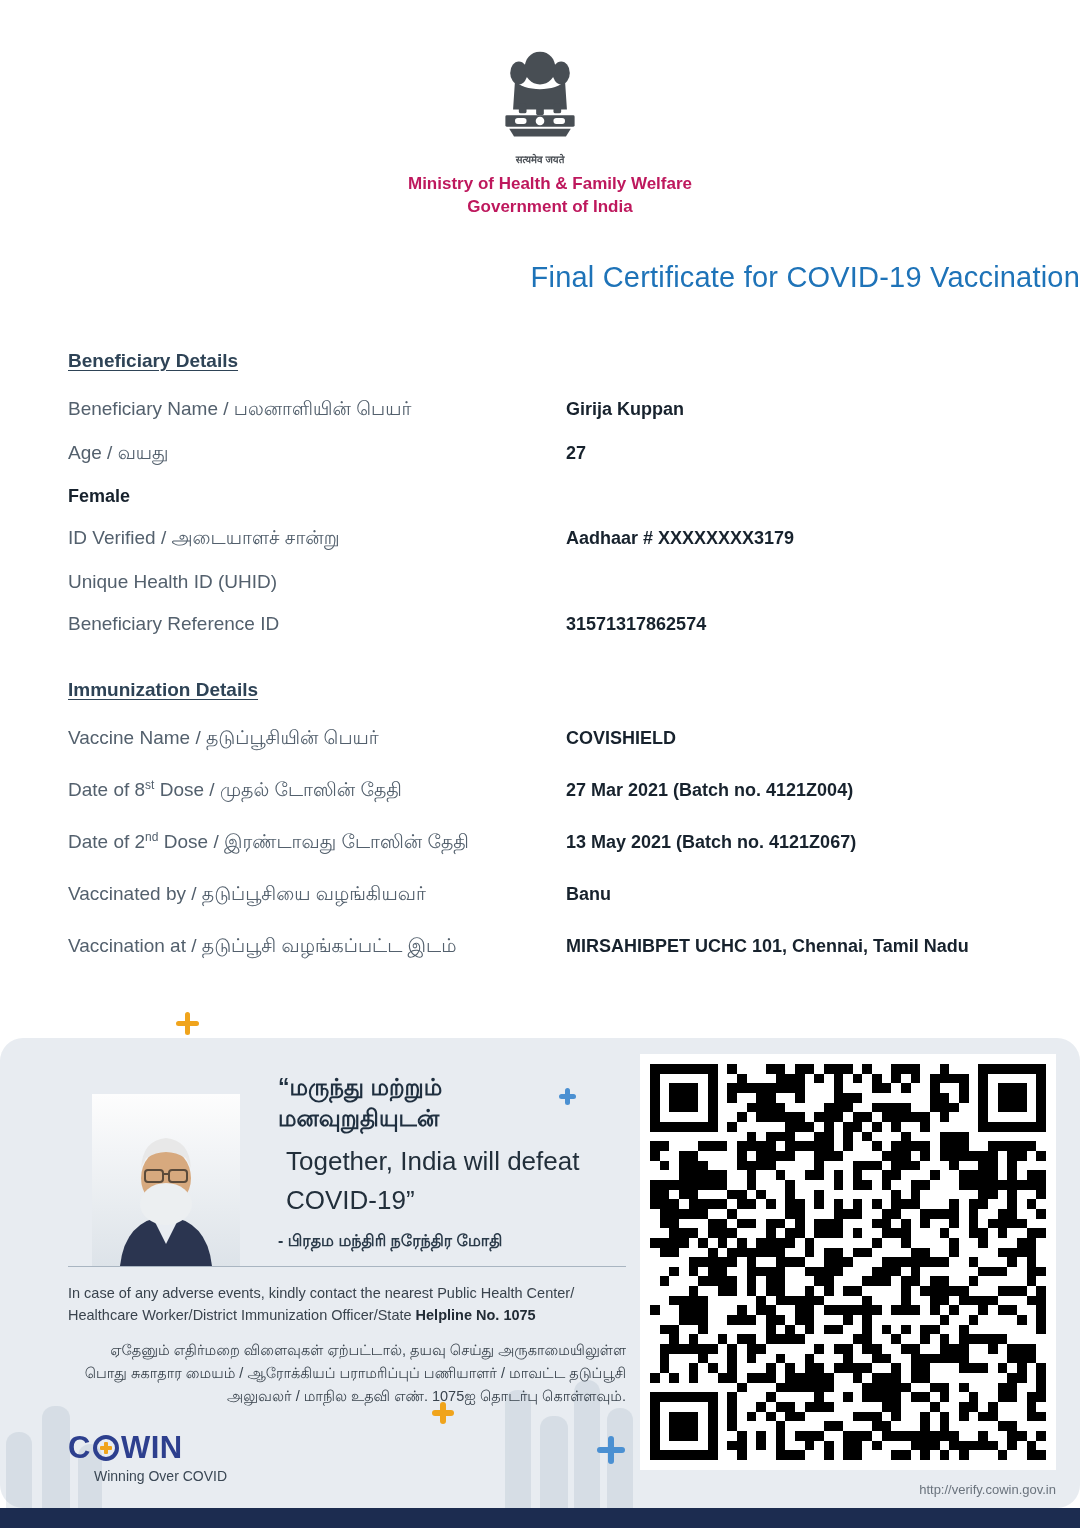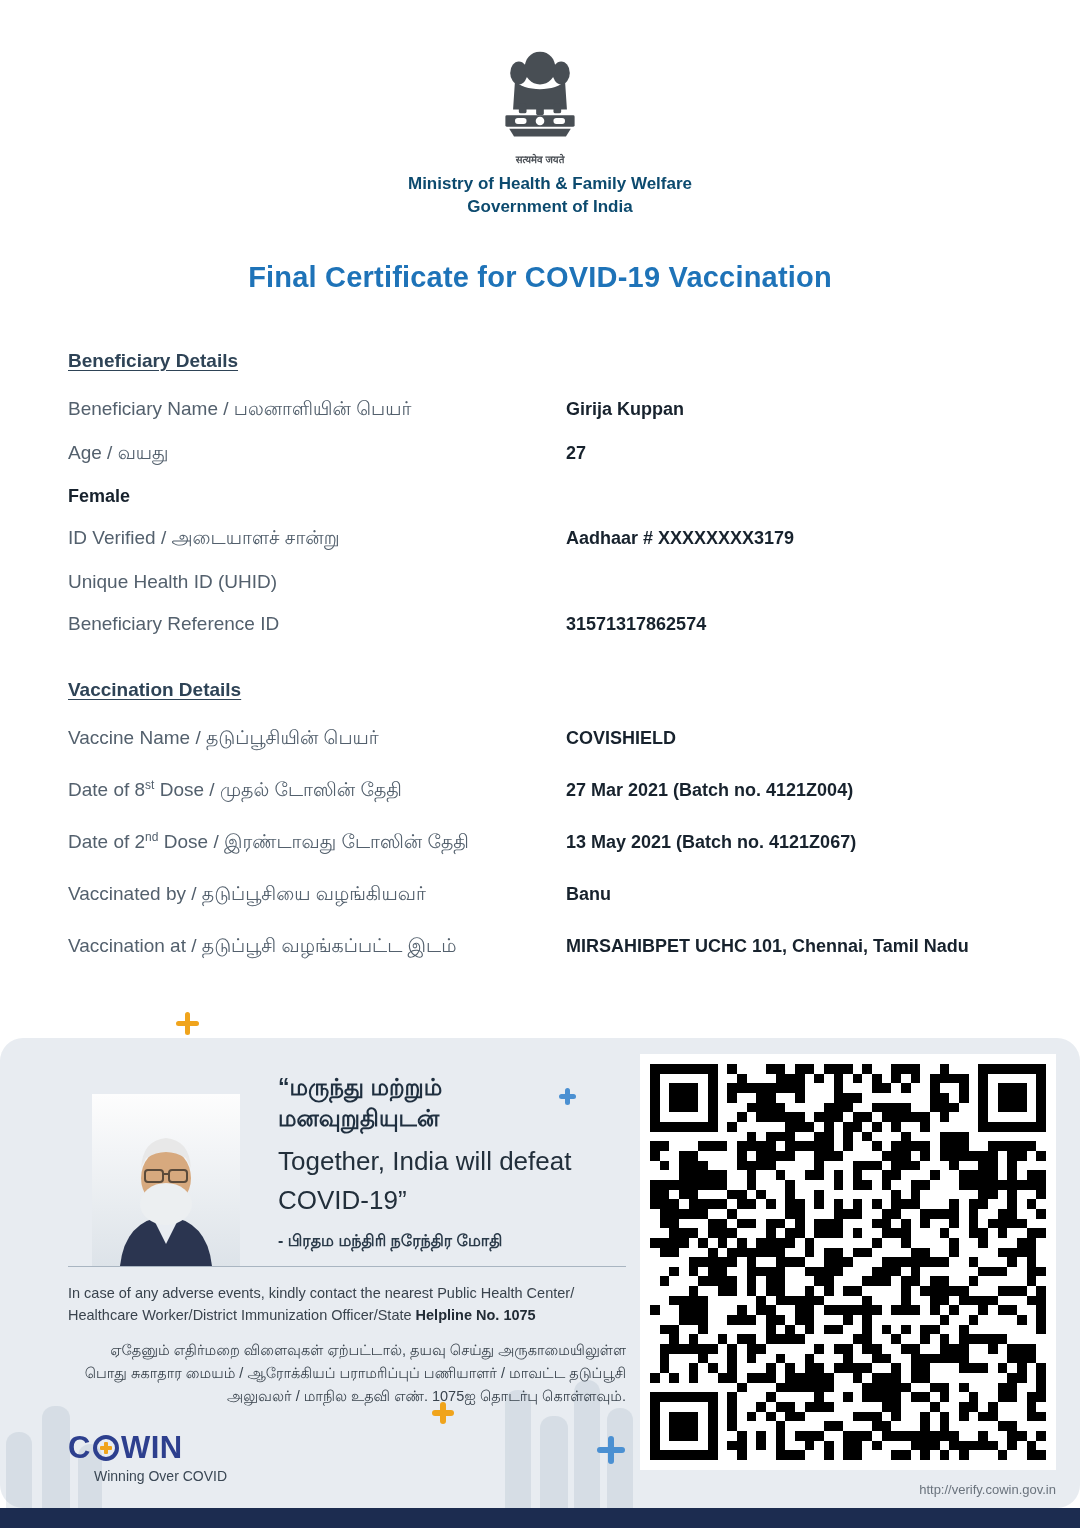--- a/index.html
+++ b/index.html
@@ -6,25 +6,25 @@
   html,body { background:#ffffff; }
   .page {
     width:1080px; height:1528px; margin:0 auto; position:relative;
     background:#fff; overflow:hidden;
     font-family:"Liberation Sans","DejaVu Sans",sans-serif;
     color:#17222d;
   }
   
   .cert-header { text-align:center; padding-top:46px; }
   .motto { font-size:10px; font-weight:600; color:#4a4f55; margin-top:2px; }
-  .ministry, .government { font-size:17px; font-weight:700; color:#0c4a6e;padding-left:20px; }
+  .ministry, .government { font-size:17px; font-weight:700; color:#be185d;padding-left:20px; }
   .ministry { margin-top:8px; }
   .government { margin-top:3px; }
   .cert-title {
-    margin-top:44px; text-align:center; font-size:29px; font-weight:700;
+    margin-top:44px; text-align:right; font-size:29px; font-weight:400;
     color:var(--title-blue,#1e73b8); letter-spacing:.2px;
   }
   
   .content { padding:0 60px 0 68px; }
   .section-b { margin-top:56px; }
   .section-v { margin-top:44px; }
   .section-title {
     display:inline-block; font-size:19px; font-weight:700;
     color:var(--section-heading,#2e4356);
     text-decoration:underline; text-underline-offset:3px;
@@ -50,21 +50,21 @@
   }
   
   .left-col { position:absolute; left:68px; top:34px; width:558px; }
   .quote-row { display:flex; align-items:flex-end; border-bottom:1px solid #a9b5c1; }
   .photo-wrap {
     width:148px; height:172px; flex:none; margin-left:24px;
     background:linear-gradient(180deg,#fdfdfd 0%,#dde3e9 100%);
   }
   .quote-text { margin-left:38px; padding-bottom:14px; }
   .q-tamil { font-size:23px; font-weight:700; color:#1f2f3f; line-height:1.35; }
-  .q-en { font-size:26px; color:#222f3b; line-height:1.5; margin-top:8px; }
+  .q-en { font-size:26px; color:#222f3b; line-height:1.5; margin-top:8px;margin-left:8px; }
   .q-attr { margin-top:12px; font-size:16px; font-weight:700; color:#2a3a49; }
   .adverse { margin-top:16px; font-size:14.5px; color:#39434d; line-height:1.5; width:548px; }
   .adverse b { color:#222c36; }
   .tamil-para { margin-top:12px; font-size:14.5px; color:#39434d; line-height:1.6;text-align:right; }
   
   .cowin-block { margin-top:22px; }
   .cowin-word { display:flex; align-items:center; font-size:31px; font-weight:800;
     color:var(--cowin-navy,#2d3f8e); letter-spacing:.5px; }
   .cowin-o { width:26px; height:26px; border:4px solid var(--cowin-navy,#2d3f8e);
     border-radius:50%; margin:0 2px; position:relative; display:inline-block; }
@@ -145,21 +145,21 @@
           <span class="fvalue"></span>
         </div>
         <div class="row">
           <span class="flabel">Beneficiary Reference ID</span>
           <span class="fvalue">31571317862574</span>
         </div>
       </div>
     </div>
 
     <div class="section-v">
-      <h2 class="section-title">Vaccination Details</h2>
+      <h2 class="section-title">Immunization Details</h2>
       <div class="rows">
         <div class="row">
           <span class="flabel">Vaccine Name / தடுப்பூசியின் பெயர்</span>
           <span class="fvalue">COVISHIELD</span>
         </div>
         <div class="row">
           <span class="flabel"><span>Date of 8</span><sup>st</sup><span> Dose / முதல் டோஸின் தேதி</span></span>
           <span class="fvalue">27 Mar 2021 (Batch no. 4121Z004)</span>
         </div>
         <div class="row">

